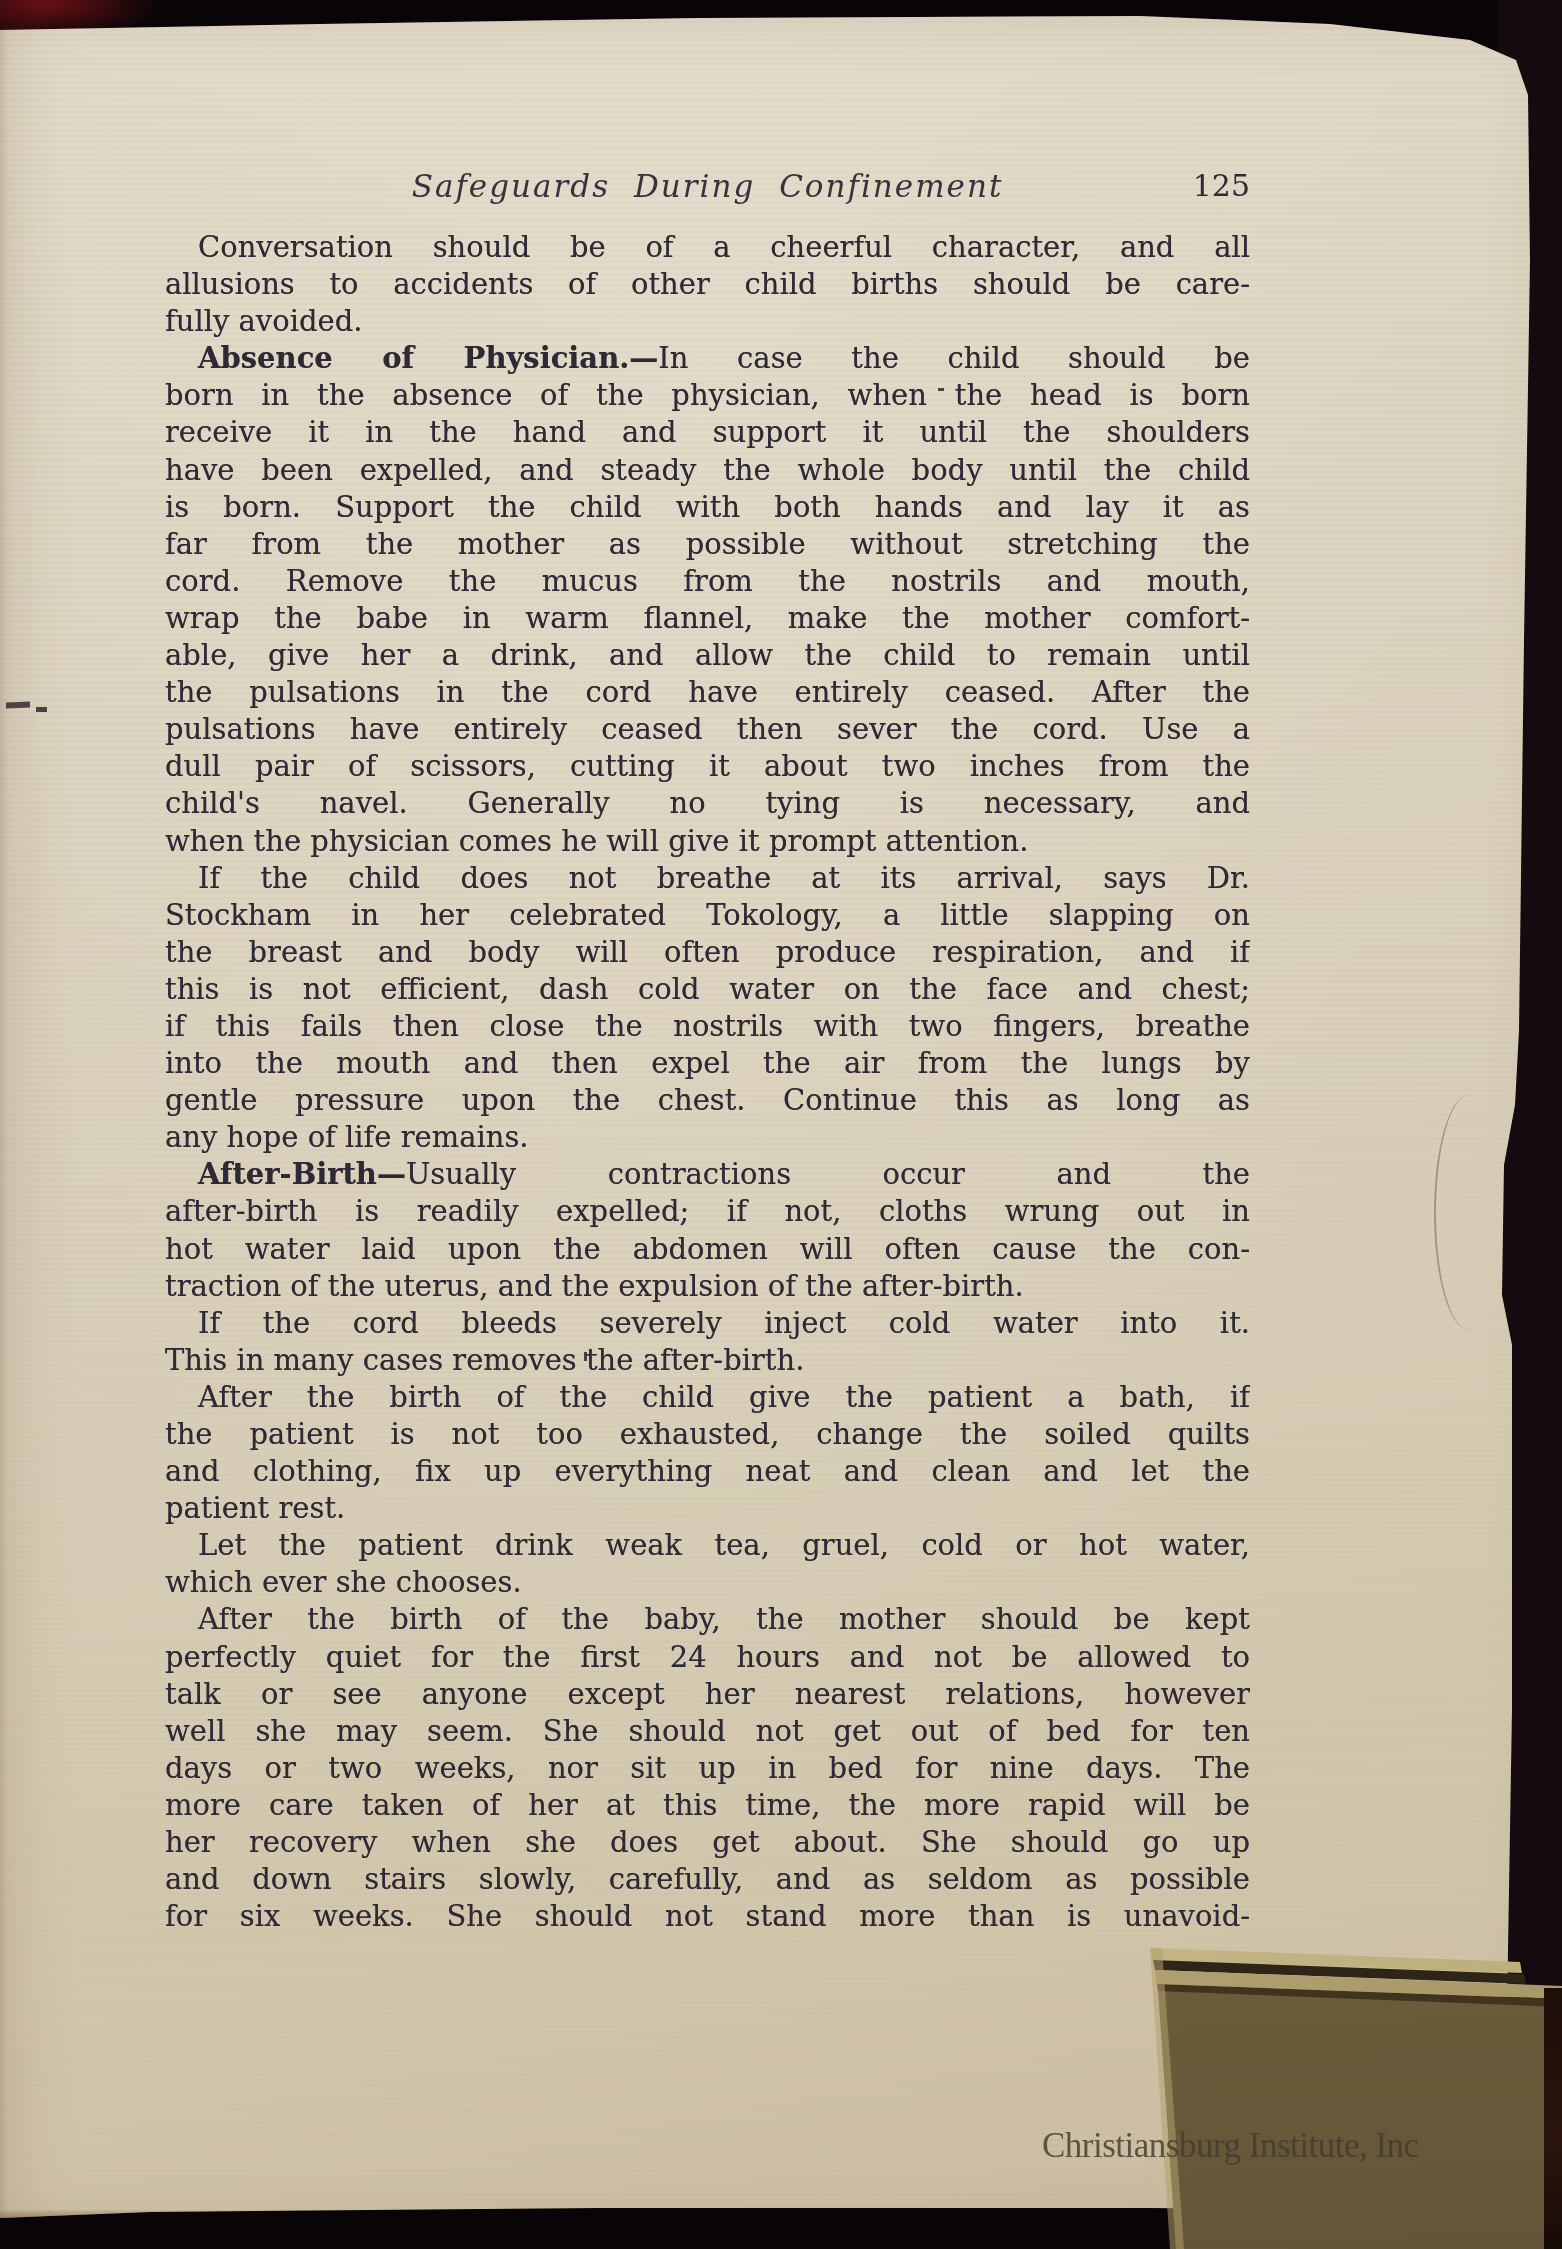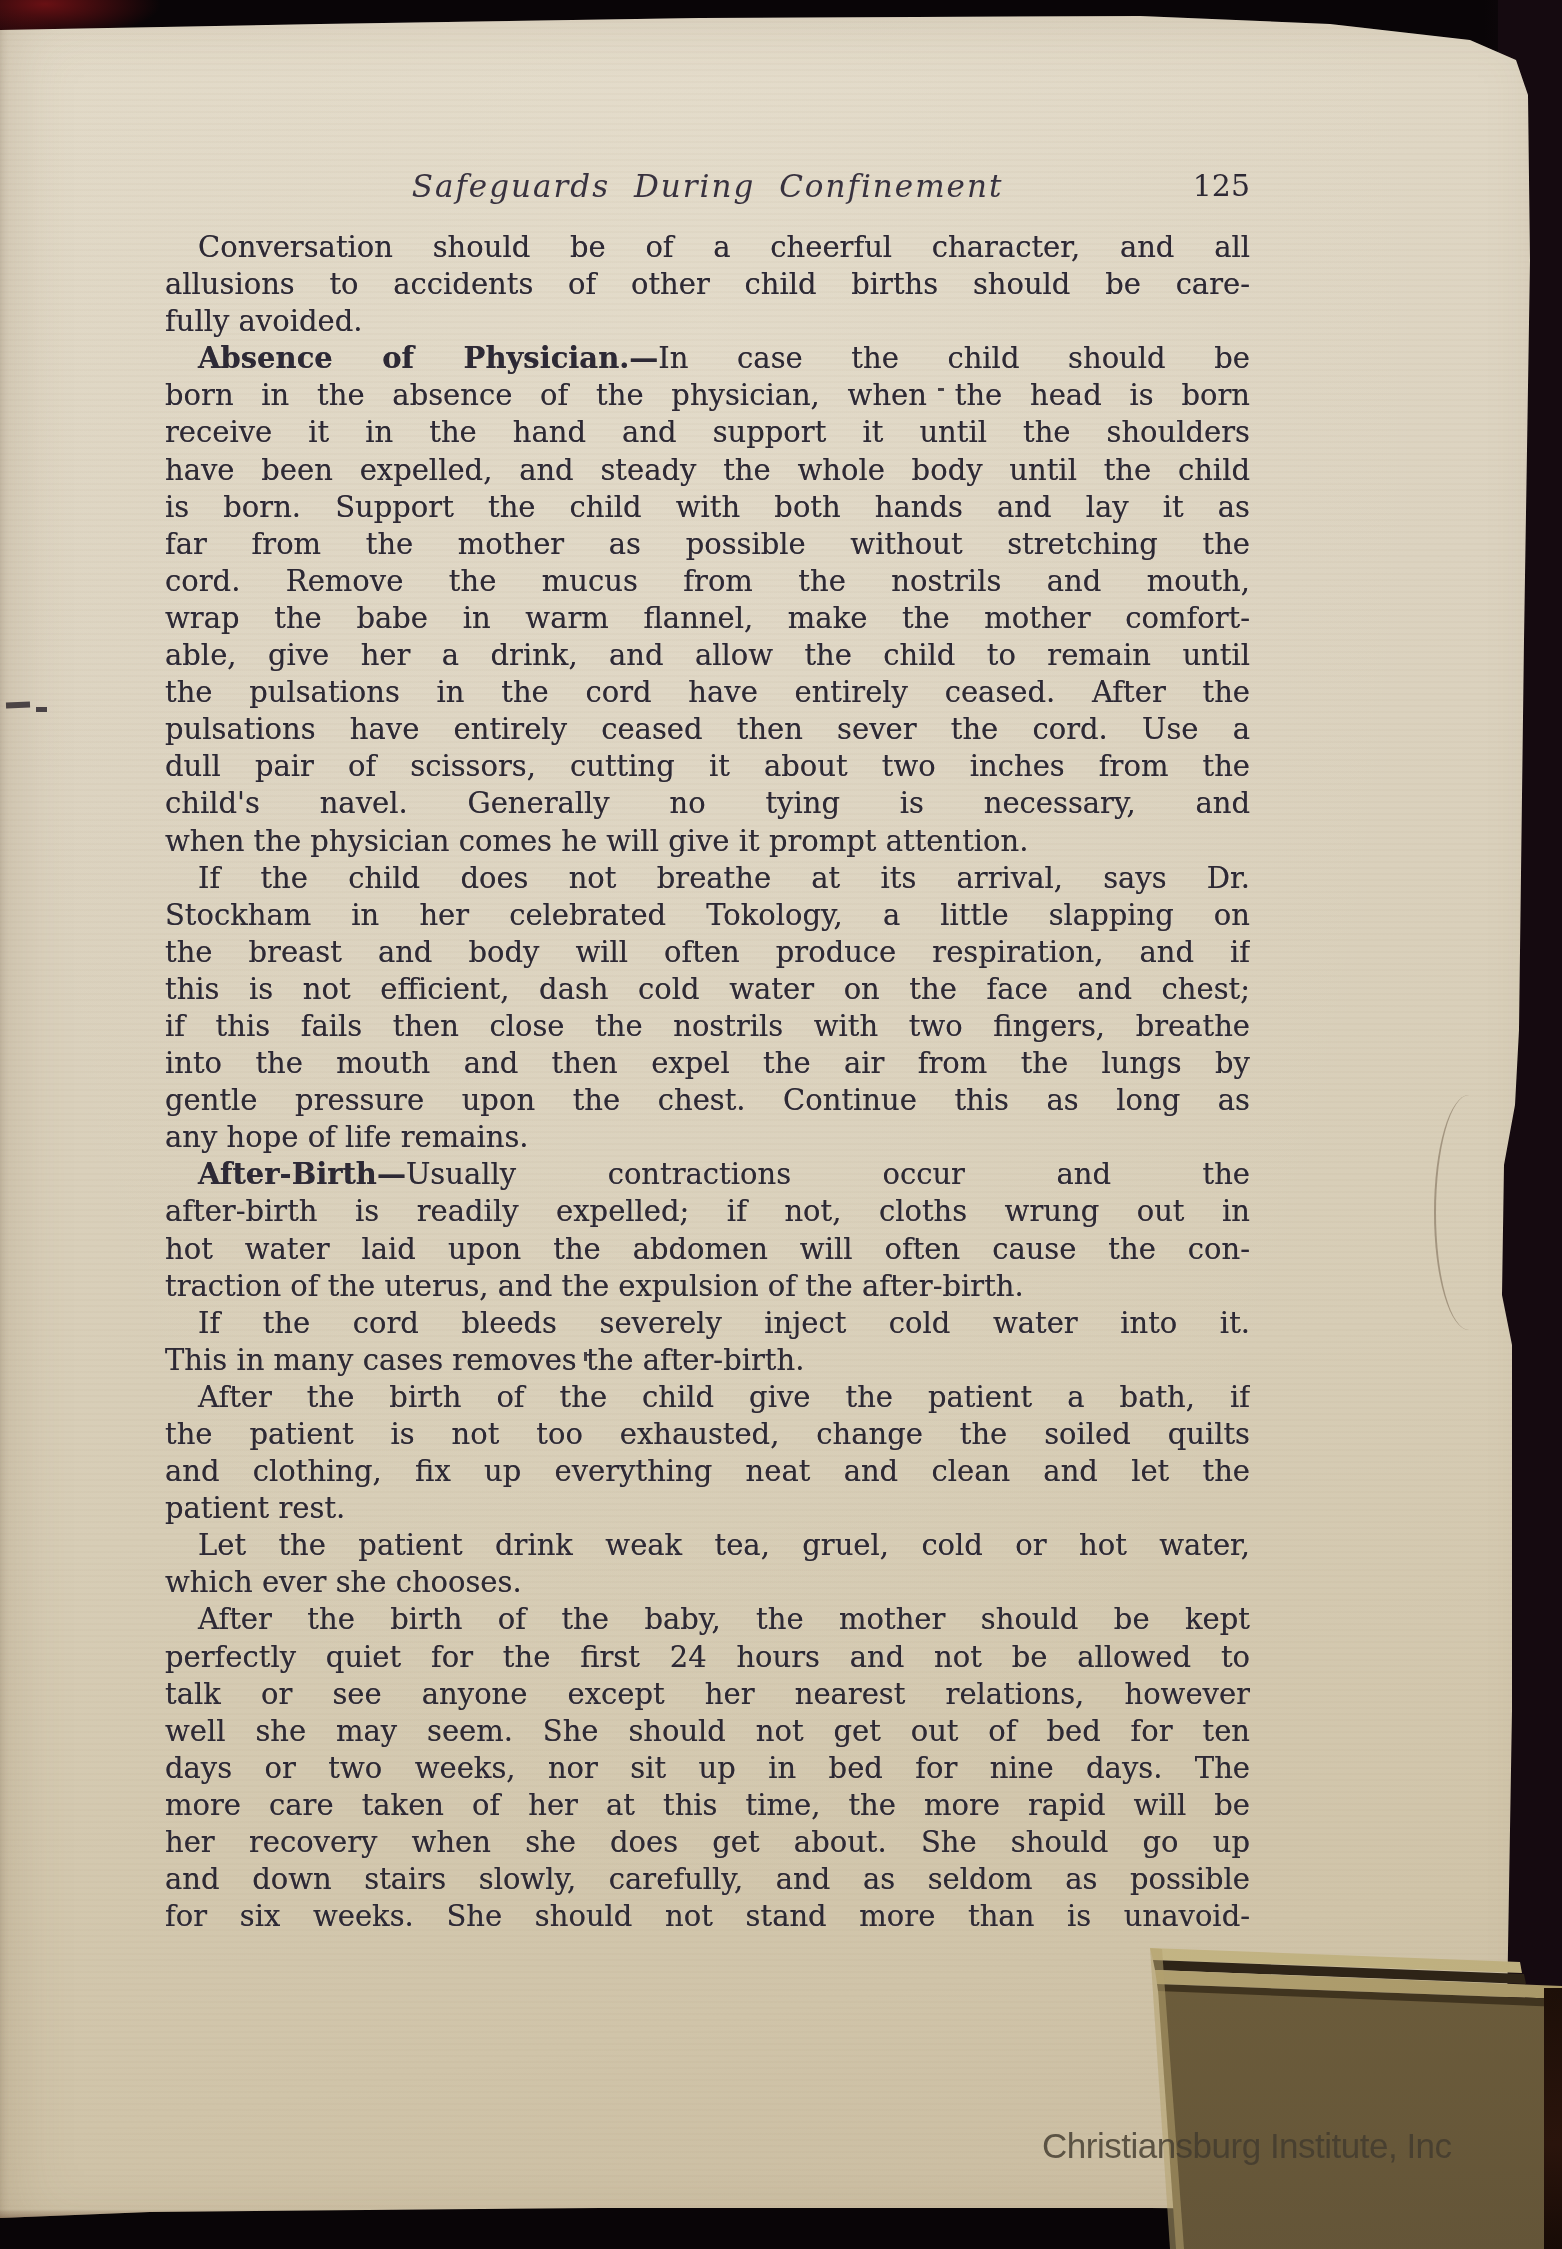--- a/index.html
+++ b/index.html
@@ -53,21 +53,21 @@
     background:#2e2417;}
   .box-lid2{clip-path:polygon(1155px 1970px,1562px 1986px,1562px 1999px,1157px 1984px);
     background:linear-gradient(90deg,#c2b283,#a99868);}
   .box-seam2{clip-path:polygon(1157px 1984px,1562px 1999px,1562px 2007px,1158px 1991px);
     background:#40341f;}
   .box-left-hl{clip-path:polygon(1150px 1948px,1162px 1949px,1184px 2249px,1170px 2249px);
     background:rgba(178,160,110,.55);}
   .right-dark-strip{position:absolute;left:1544px;top:1988px;width:18px;height:261px;
     background:linear-gradient(#1d0f08,#2a140c 60%,#170b06);}
   .watermark{position:absolute;left:1042px;top:2126px;width:470px;
-    font-family:Liberation Sans, sans-serif;font-size:35px;letter-spacing:-0.5px;
+    font-family:Liberation Serif, serif;font-size:35px;letter-spacing:-0.5px;
     color:rgba(66,58,46,.82);white-space:nowrap;}
 </style>
 </head>
 <body>
 
 <div class="scan">
   <div class="right-band"></div>
 
   <div class="page">
     <div class="content-title">Safeguards During Confinement</div>

